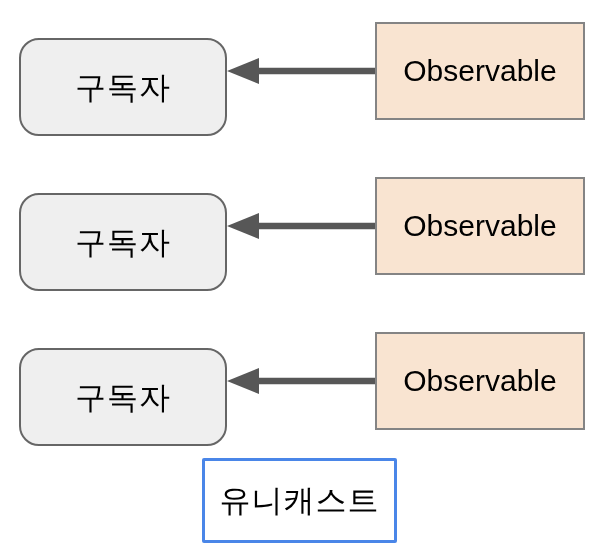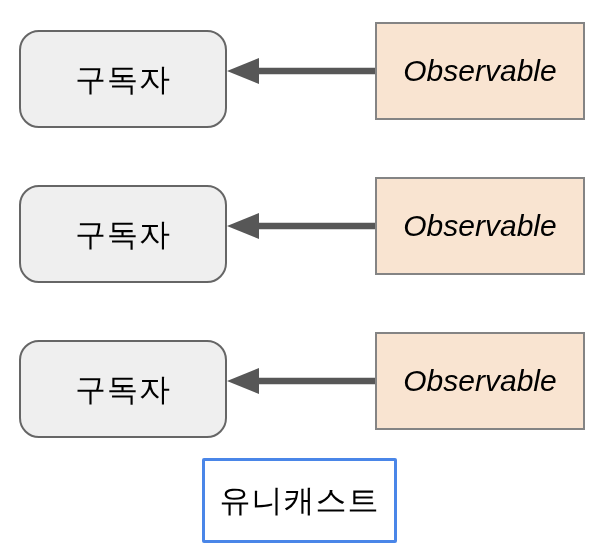--- a/index.html
+++ b/index.html
@@ -22,21 +22,21 @@
     width: 603px;
     height: 98px;
   }
   .row.r0 { top: 22px; }
   .row.r1 { top: 177px; }
   .row.r2 { top: 332px; }
 
   .subscriber-box {
     position: absolute;
     left: 19px;
-    top: 8px;
+    top: 16px;
     width: 208px;
     height: 98px;
     box-sizing: border-box;
     background: #efefef;
     border: 2px solid #666666;
     border-radius: 20px;
     display: flex;
     align-items: center;
     justify-content: center;
   }
@@ -55,21 +55,20 @@
     box-sizing: border-box;
     background: #f9e4d1;
     border: 2px solid #848484;
     display: flex;
     align-items: center;
     justify-content: center;
   }
   .observable-box .label {
     font-size: 30px;
     line-height: 1;
-    font-style: italic;
   }
 
   .arrow-svg {
     position: absolute;
     left: 227px;
     top: 0;
     width: 148px;
     height: 98px;
     display: block;
   }

